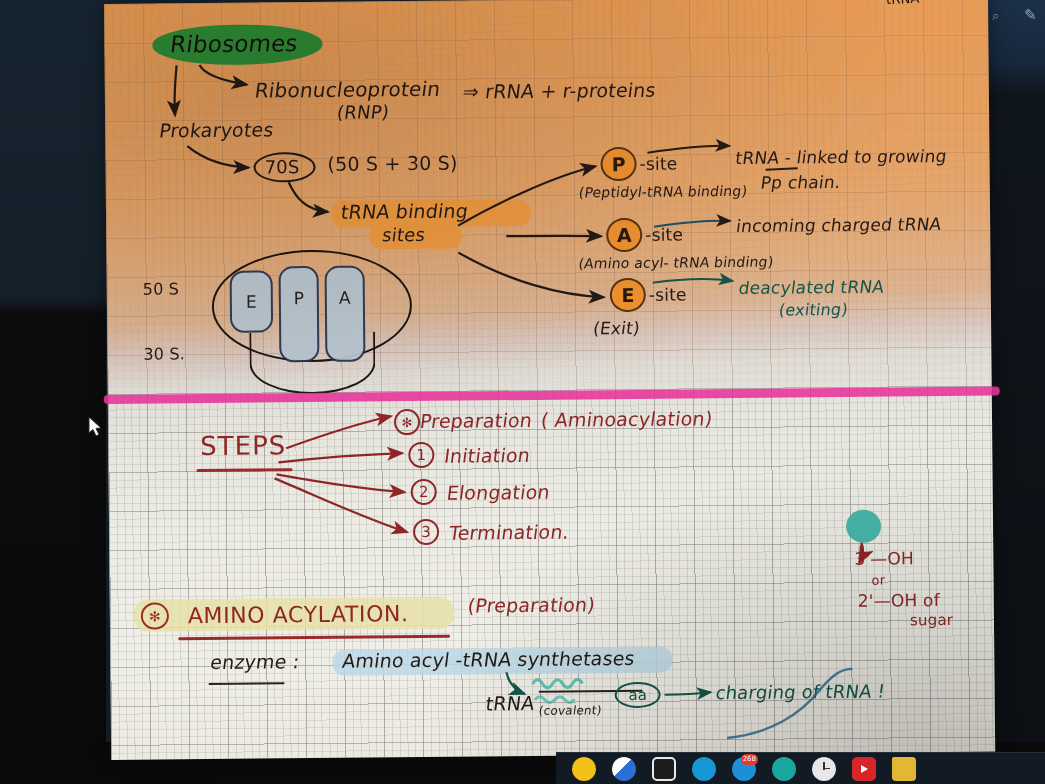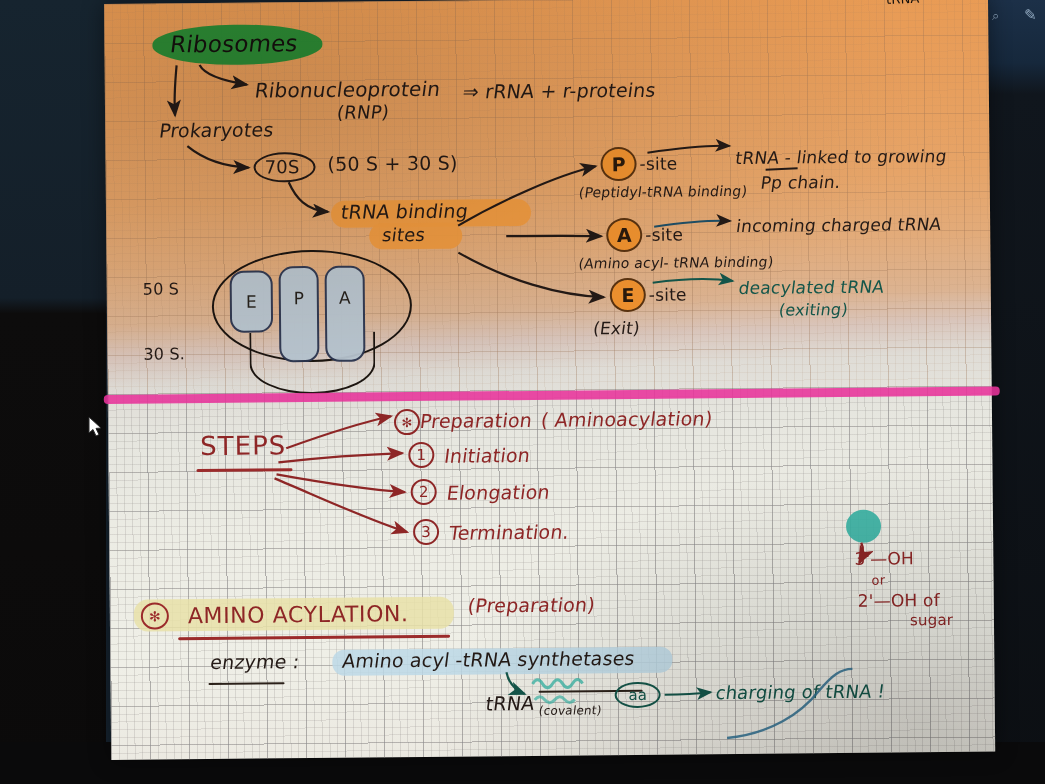--- a/index.html
+++ b/index.html
@@ -380,14 +380,32 @@
 
     <div class="shade"></div>
   </div>
 
   <div class="cursor" style="left:88px; top:416px;">
     <svg width="16" height="22" viewBox="0 0 16 22">
       <path d="M1,1 L1,17 L5,13.5 L8,20 L11,18.6 L8,12.4 L13,12 Z" fill="#ffffff" stroke="#2a2a2a" stroke-width="1"></path>
     </svg>
   </div>
 
+  <div class="taskbar">
+    <div class="tb-icon tb-round" style="background:#f2c019;"></div>
+    <div class="tb-icon tb-round" style="background:linear-gradient(135deg,#ffffff 0 45%,#2d6fd6 45% 100%);"></div>
+    <div class="tb-icon" style="background:#1d1d1d; border:2px solid #e8e8e8;"></div>
+    <div class="tb-icon tb-round" style="background:#1897d4;"></div>
+    <div class="tb-icon tb-round" style="background:#1e8fd6;">
+      <span class="tb-badge">268</span>
+    </div>
+    <div class="tb-icon tb-round" style="background:#1aa7a0;"></div>
+    <div class="tb-icon tb-round" style="background:#e7e7e7; position:relative;">
+      <span style="position:absolute; left:11px; top:5px; width:1.6px; height:8px; background:#333;"></span>
+      <span style="position:absolute; left:11px; top:11px; width:7px; height:1.6px; background:#333;"></span>
+    </div>
+    <div class="tb-icon" style="background:#d7262a; display:flex; align-items:center; justify-content:center;">
+      <span style="border-left:7px solid #fff; border-top:4.5px solid transparent; border-bottom:4.5px solid transparent;"></span>
+    </div>
+    <div class="tb-icon" style="background:#e3b634; border-radius:2px 4px 4px 4px;"></div>
+  </div>
 
 </div>
 
 </body></html>

